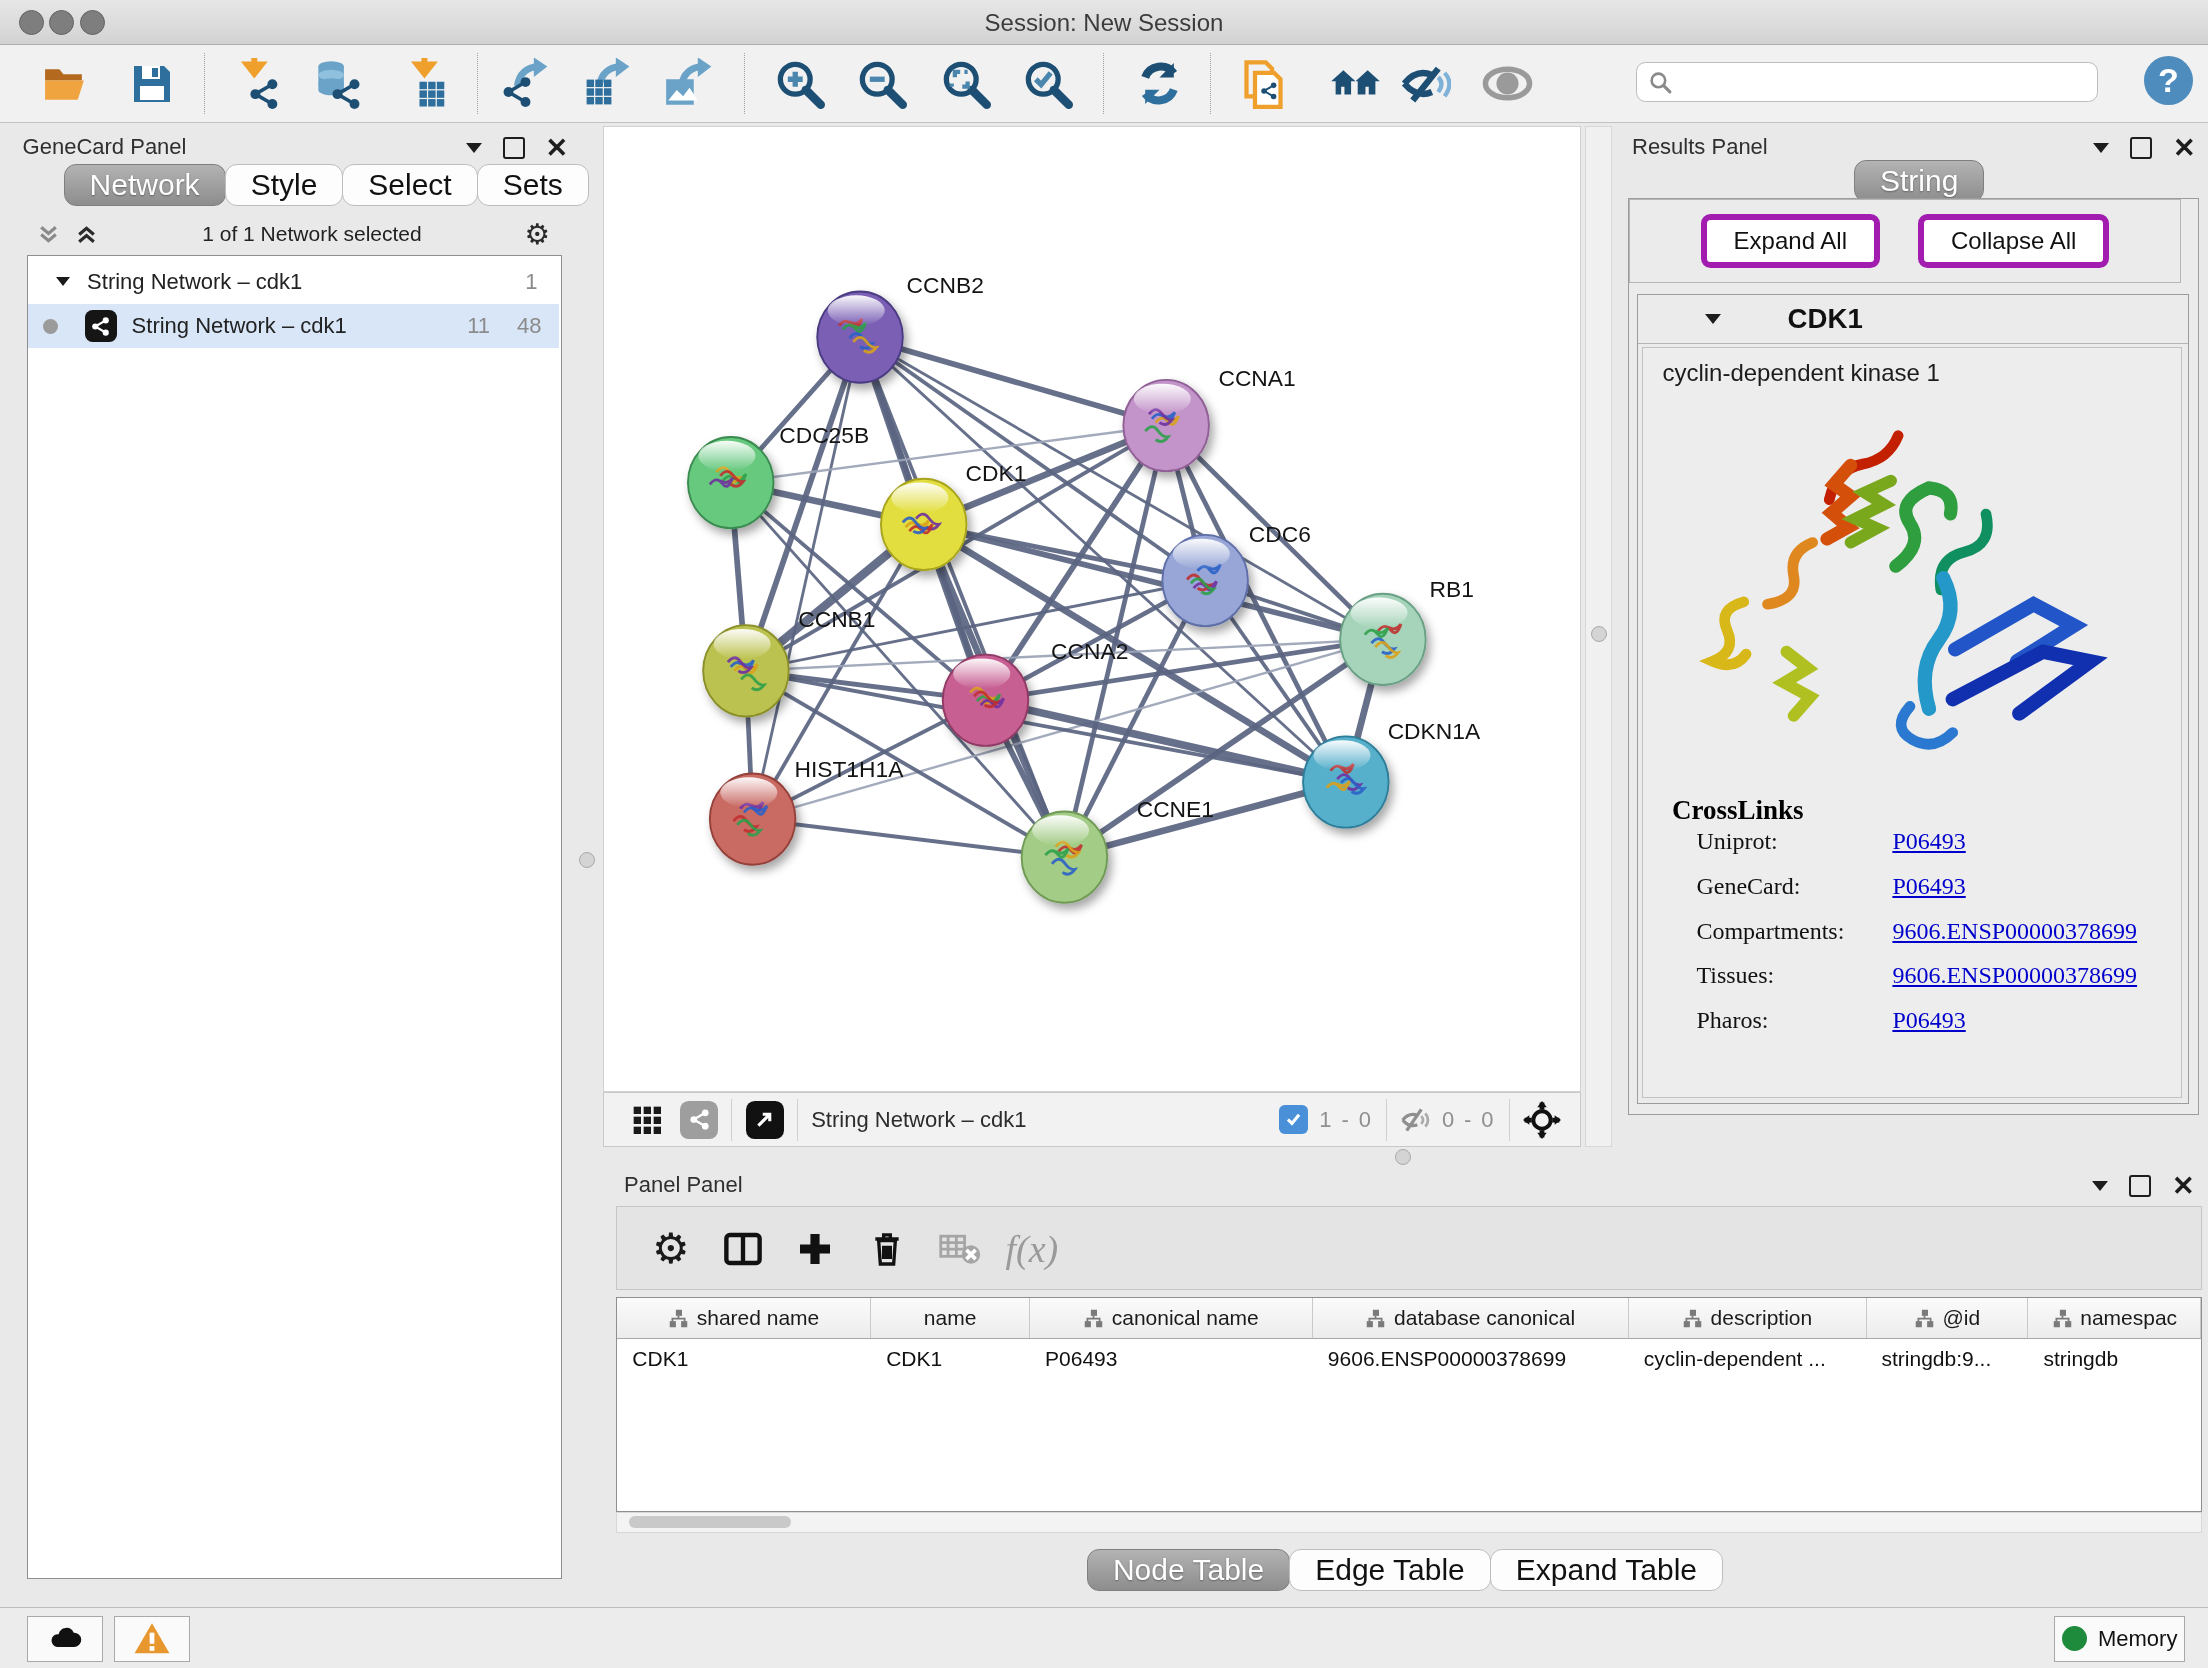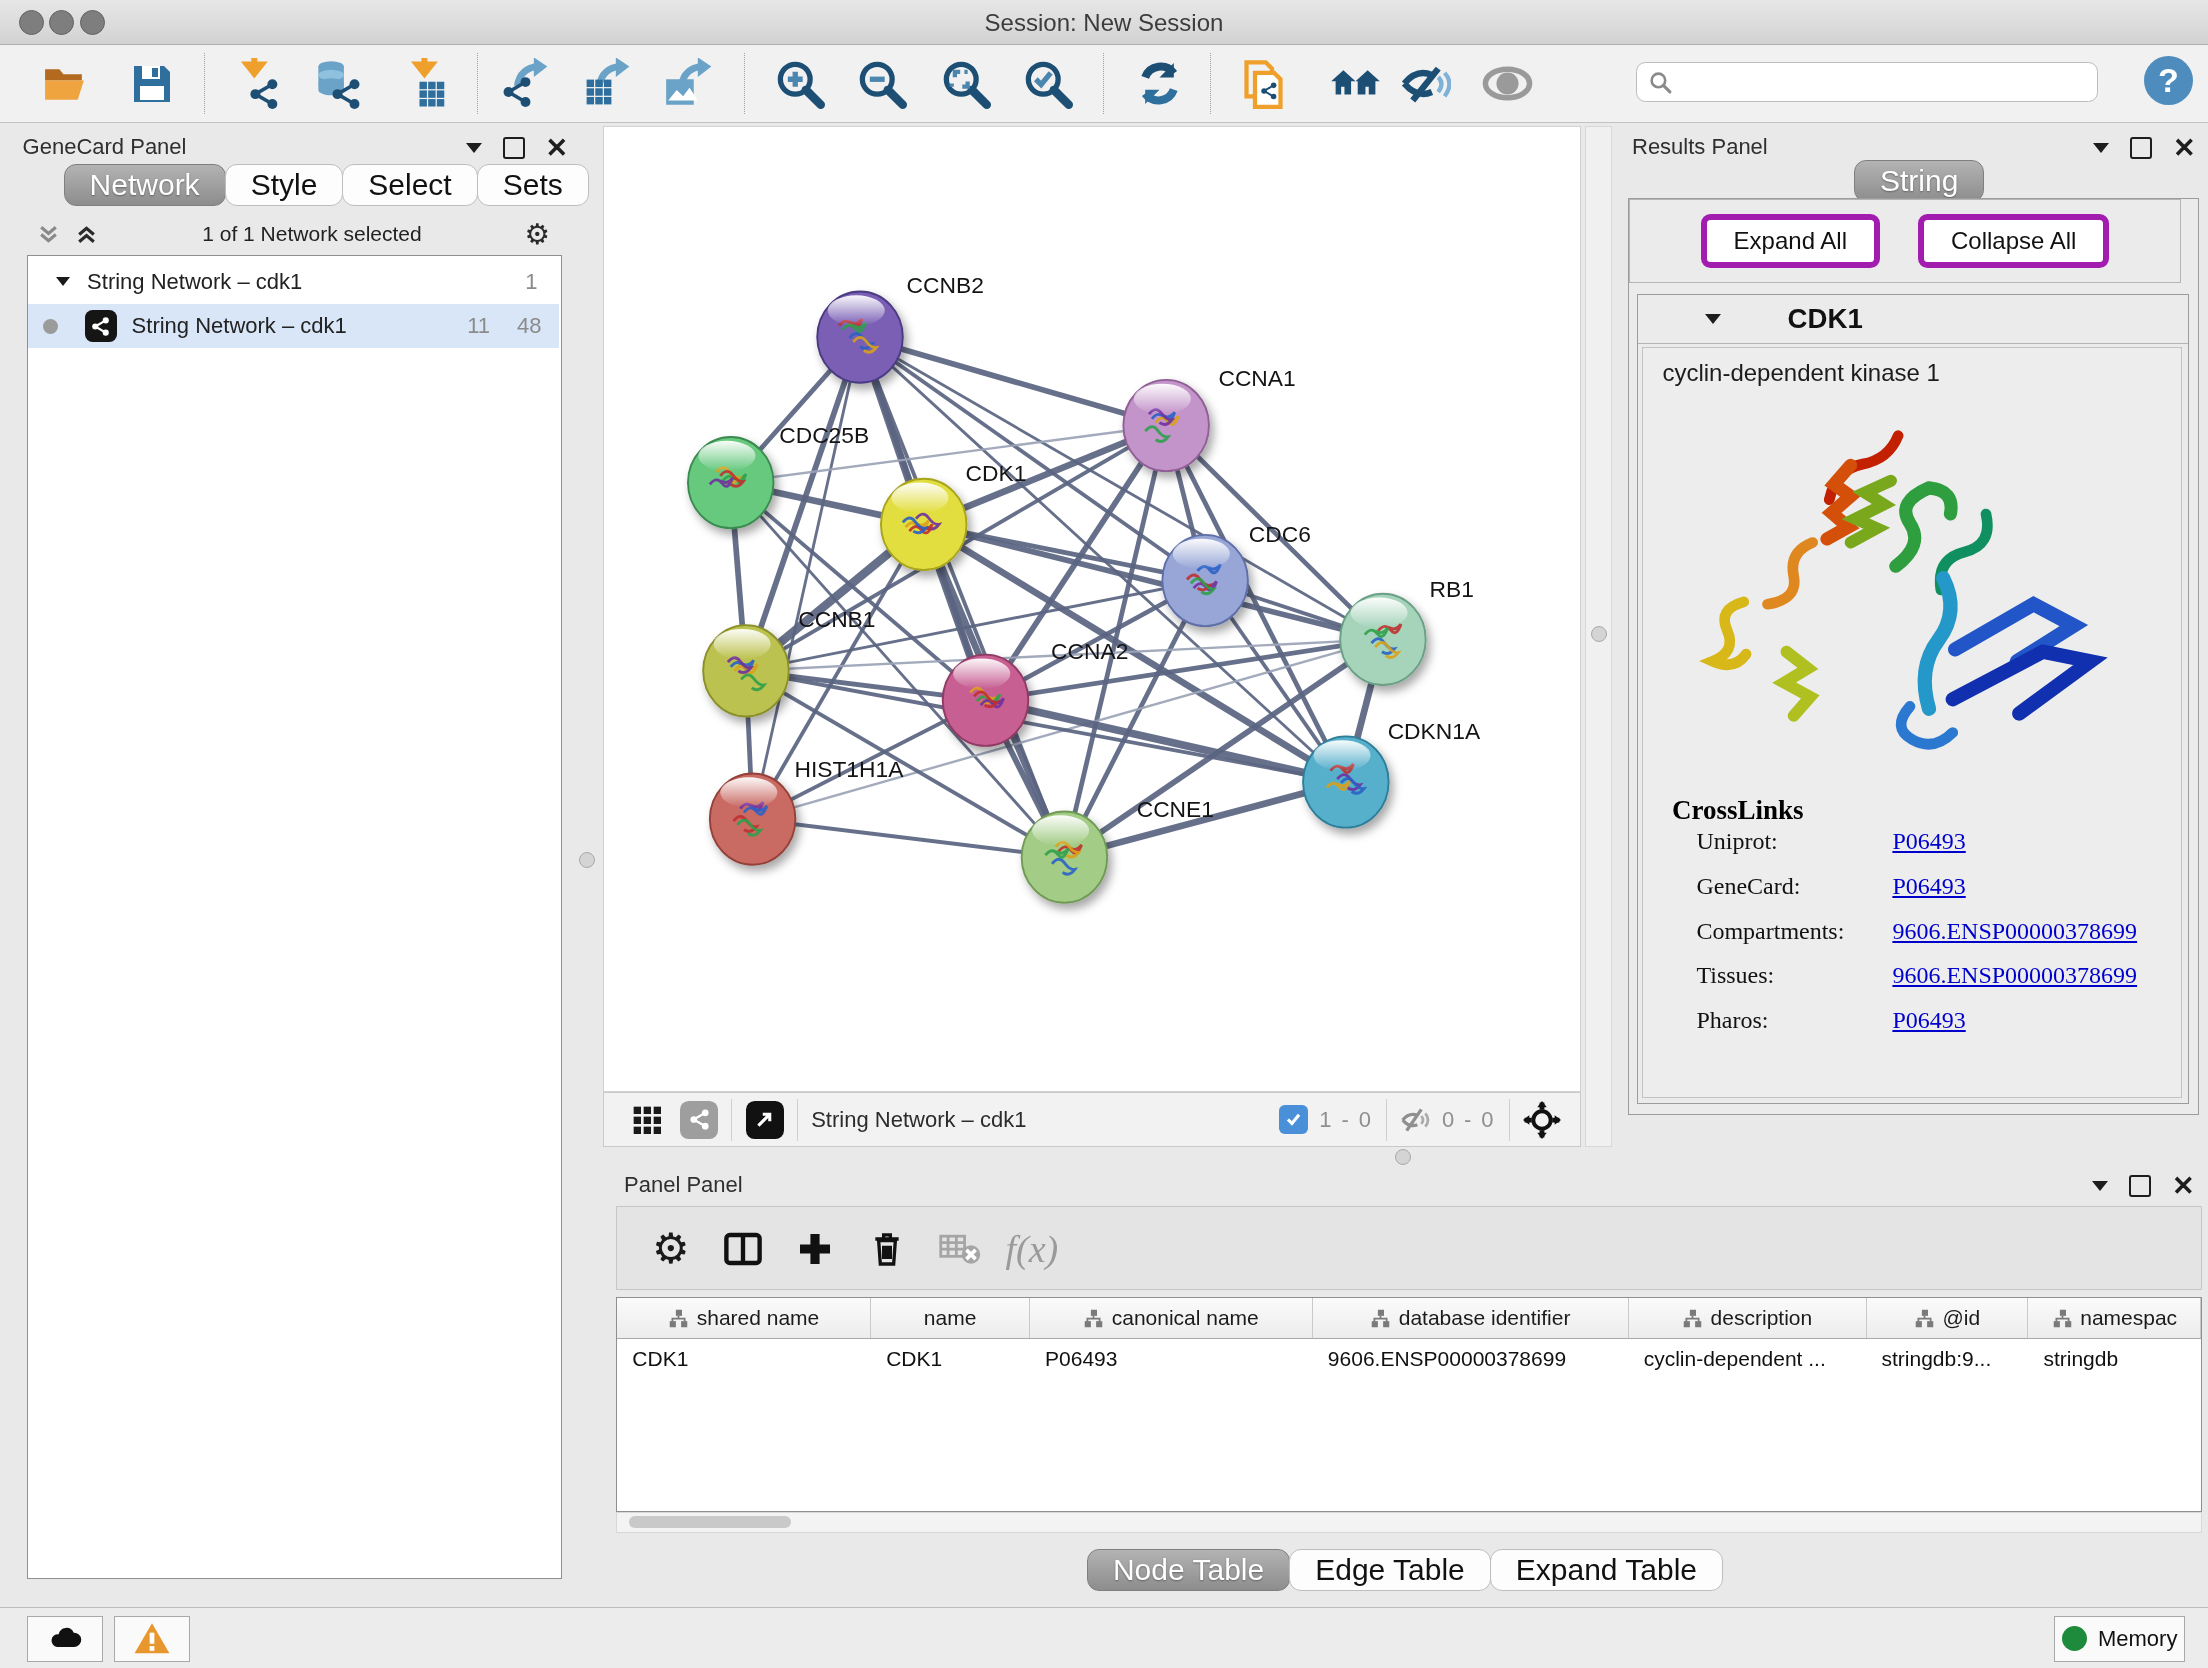--- a/index.html
+++ b/index.html
@@ -668,21 +668,21 @@
           <div class="hcell" style="width: 283px;">
             <svg width="21" height="21" viewBox="0 0 24 24">
               <use href="#sym-flow"></use>
             </svg>
             <span>canonical name</span>
           </div>
           <div class="hcell" style="width: 316px;">
             <svg width="21" height="21" viewBox="0 0 24 24">
               <use href="#sym-flow"></use>
             </svg>
-            <span>database identifier</span>
+            <span>database canonical</span>
           </div>
           <div class="hcell" style="width: 238px;">
             <svg width="21" height="21" viewBox="0 0 24 24">
               <use href="#sym-flow"></use>
             </svg>
             <span>description</span>
           </div>
           <div class="hcell" style="width: 162px;">
             <svg width="21" height="21" viewBox="0 0 24 24">
               <use href="#sym-flow"></use>

